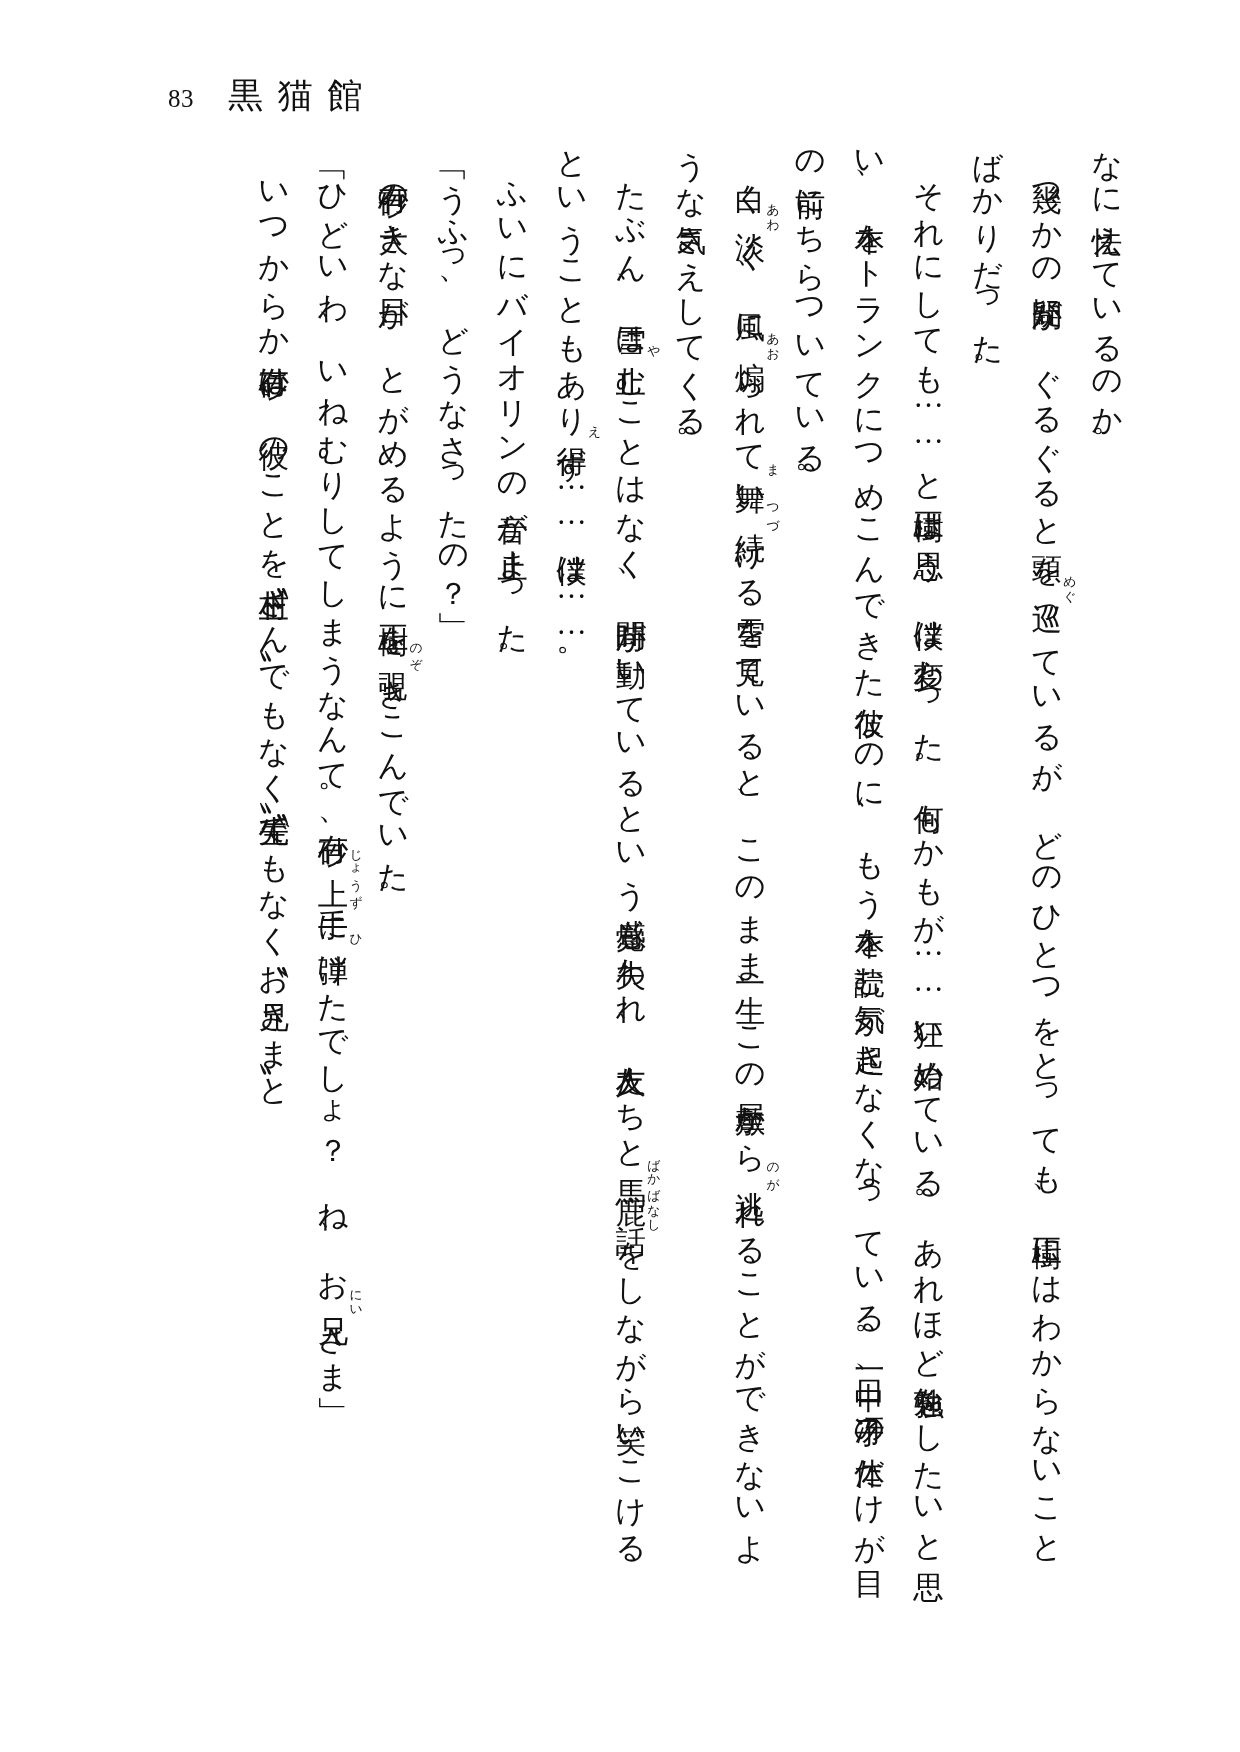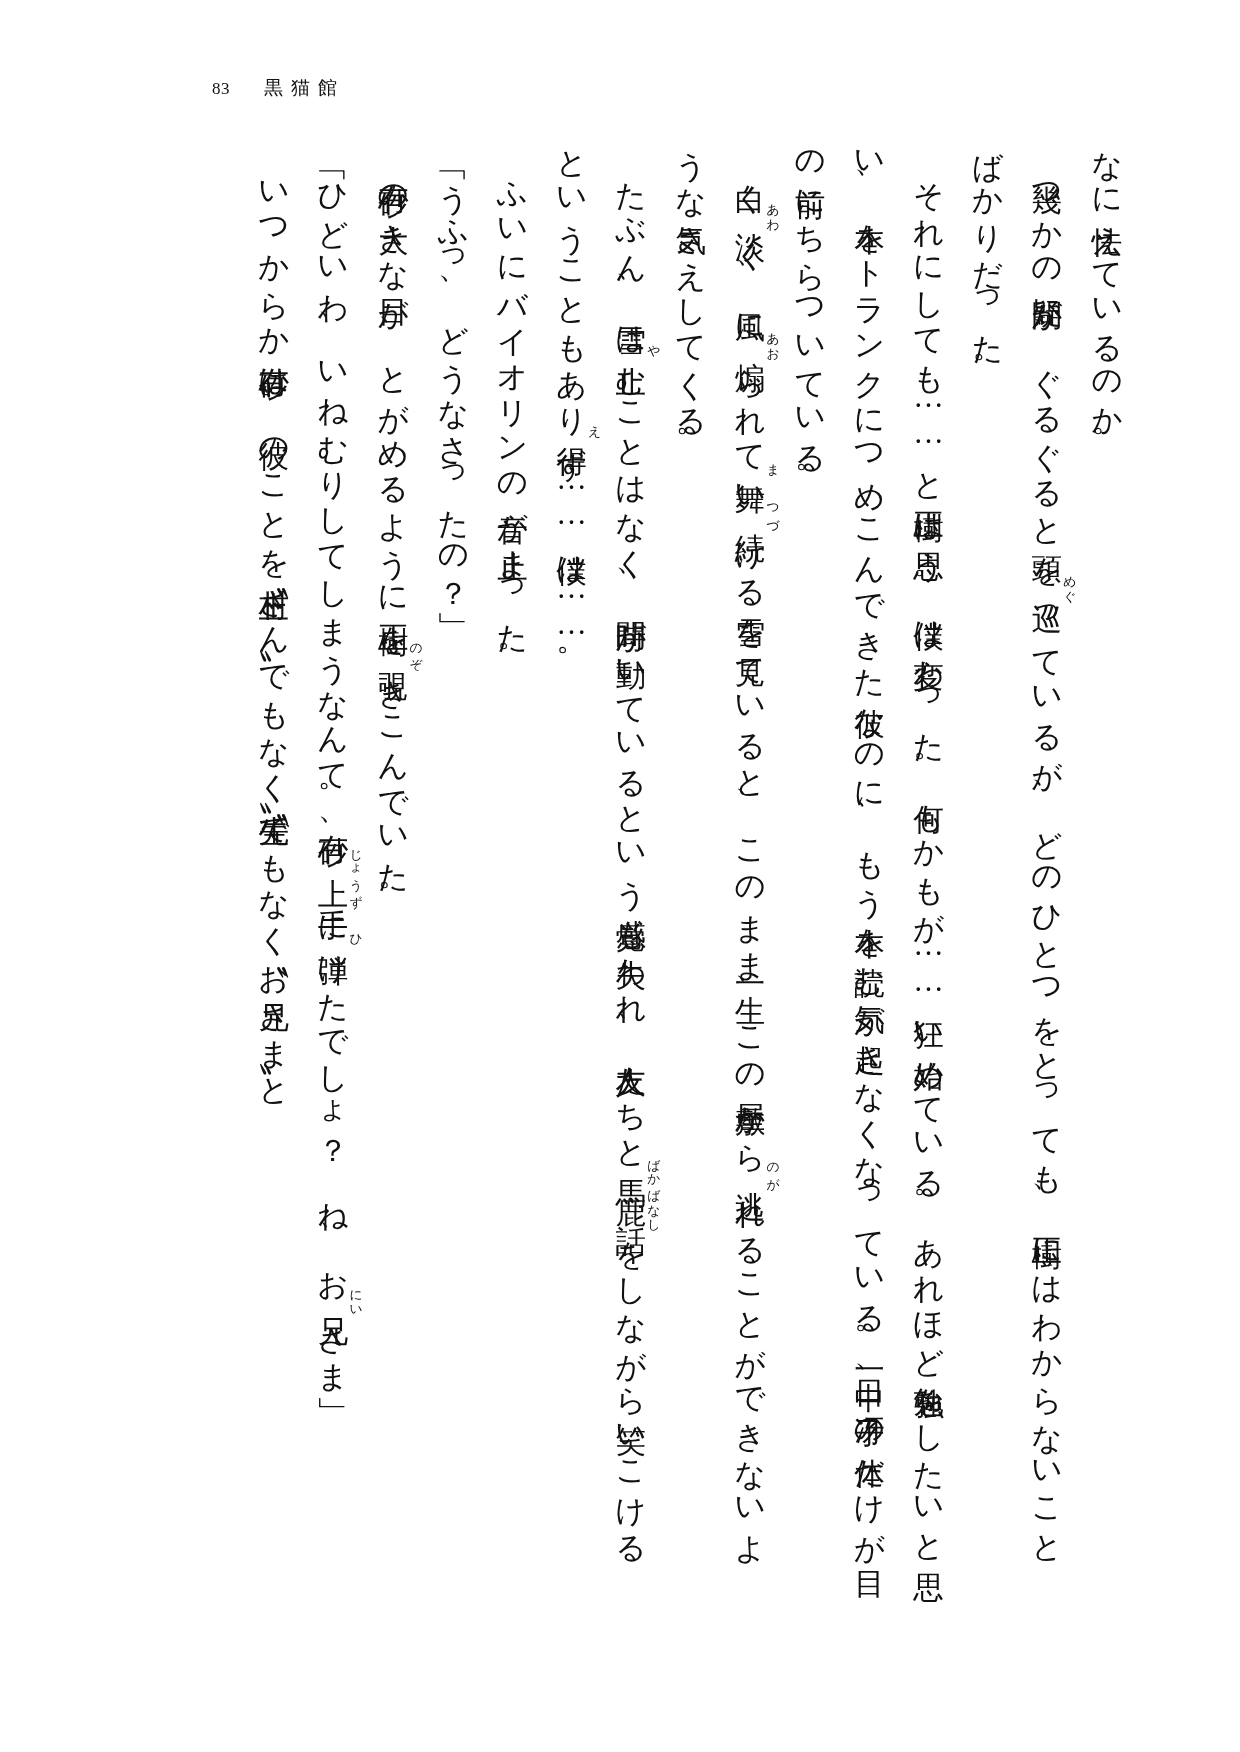--- a/index.html
+++ b/index.html
@@ -28,26 +28,25 @@
     position: absolute;
     top: 78px;
     left: 168px;
     display: flex;
     align-items: baseline;
     gap: 34px;
     font-size: 25px;
     letter-spacing: 0.02em;
   }
   .page-number {
-    font-size: 17px;
+    font-size: 25px;
     line-height: 1;
-    margin-left: 44px;
   }
   .running-title {
-    font-size: 19px;
+    font-size: 35px;
     line-height: 1;
     letter-spacing: 0.42em;
   }
 
   
   .body-text {
     position: absolute;
     top: 130px;
     right: 104px;
     height: 1420px;

